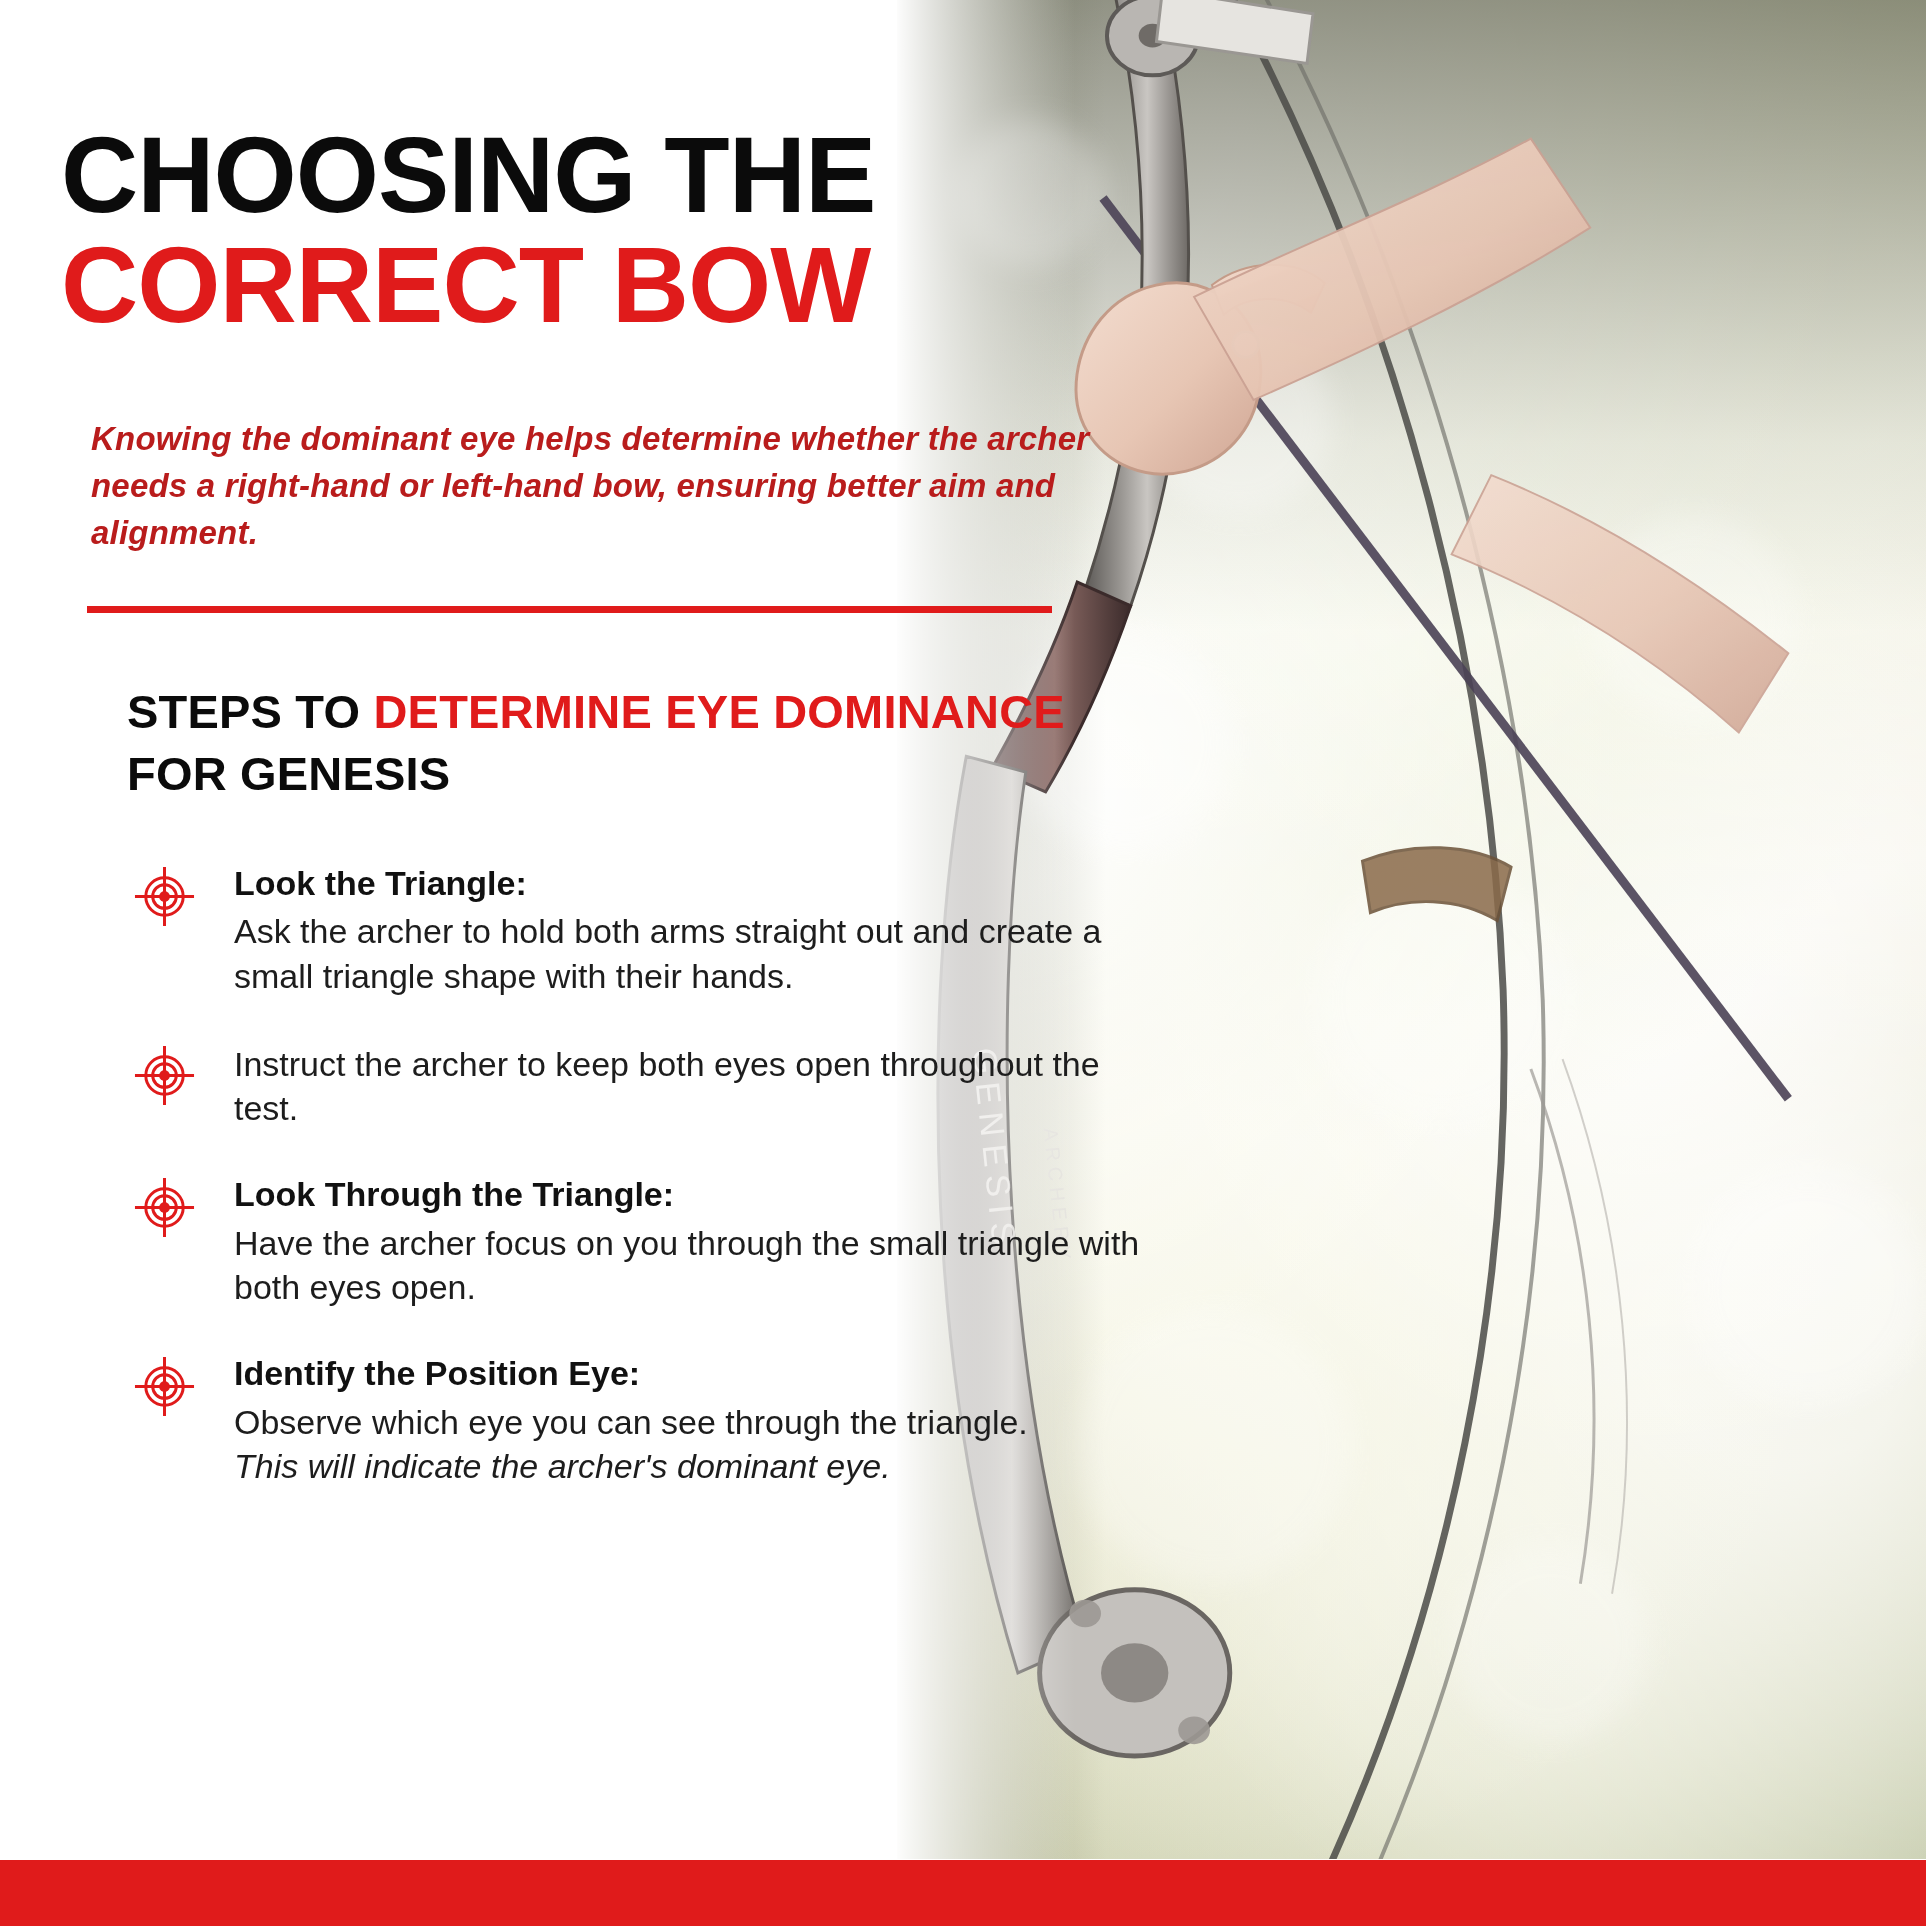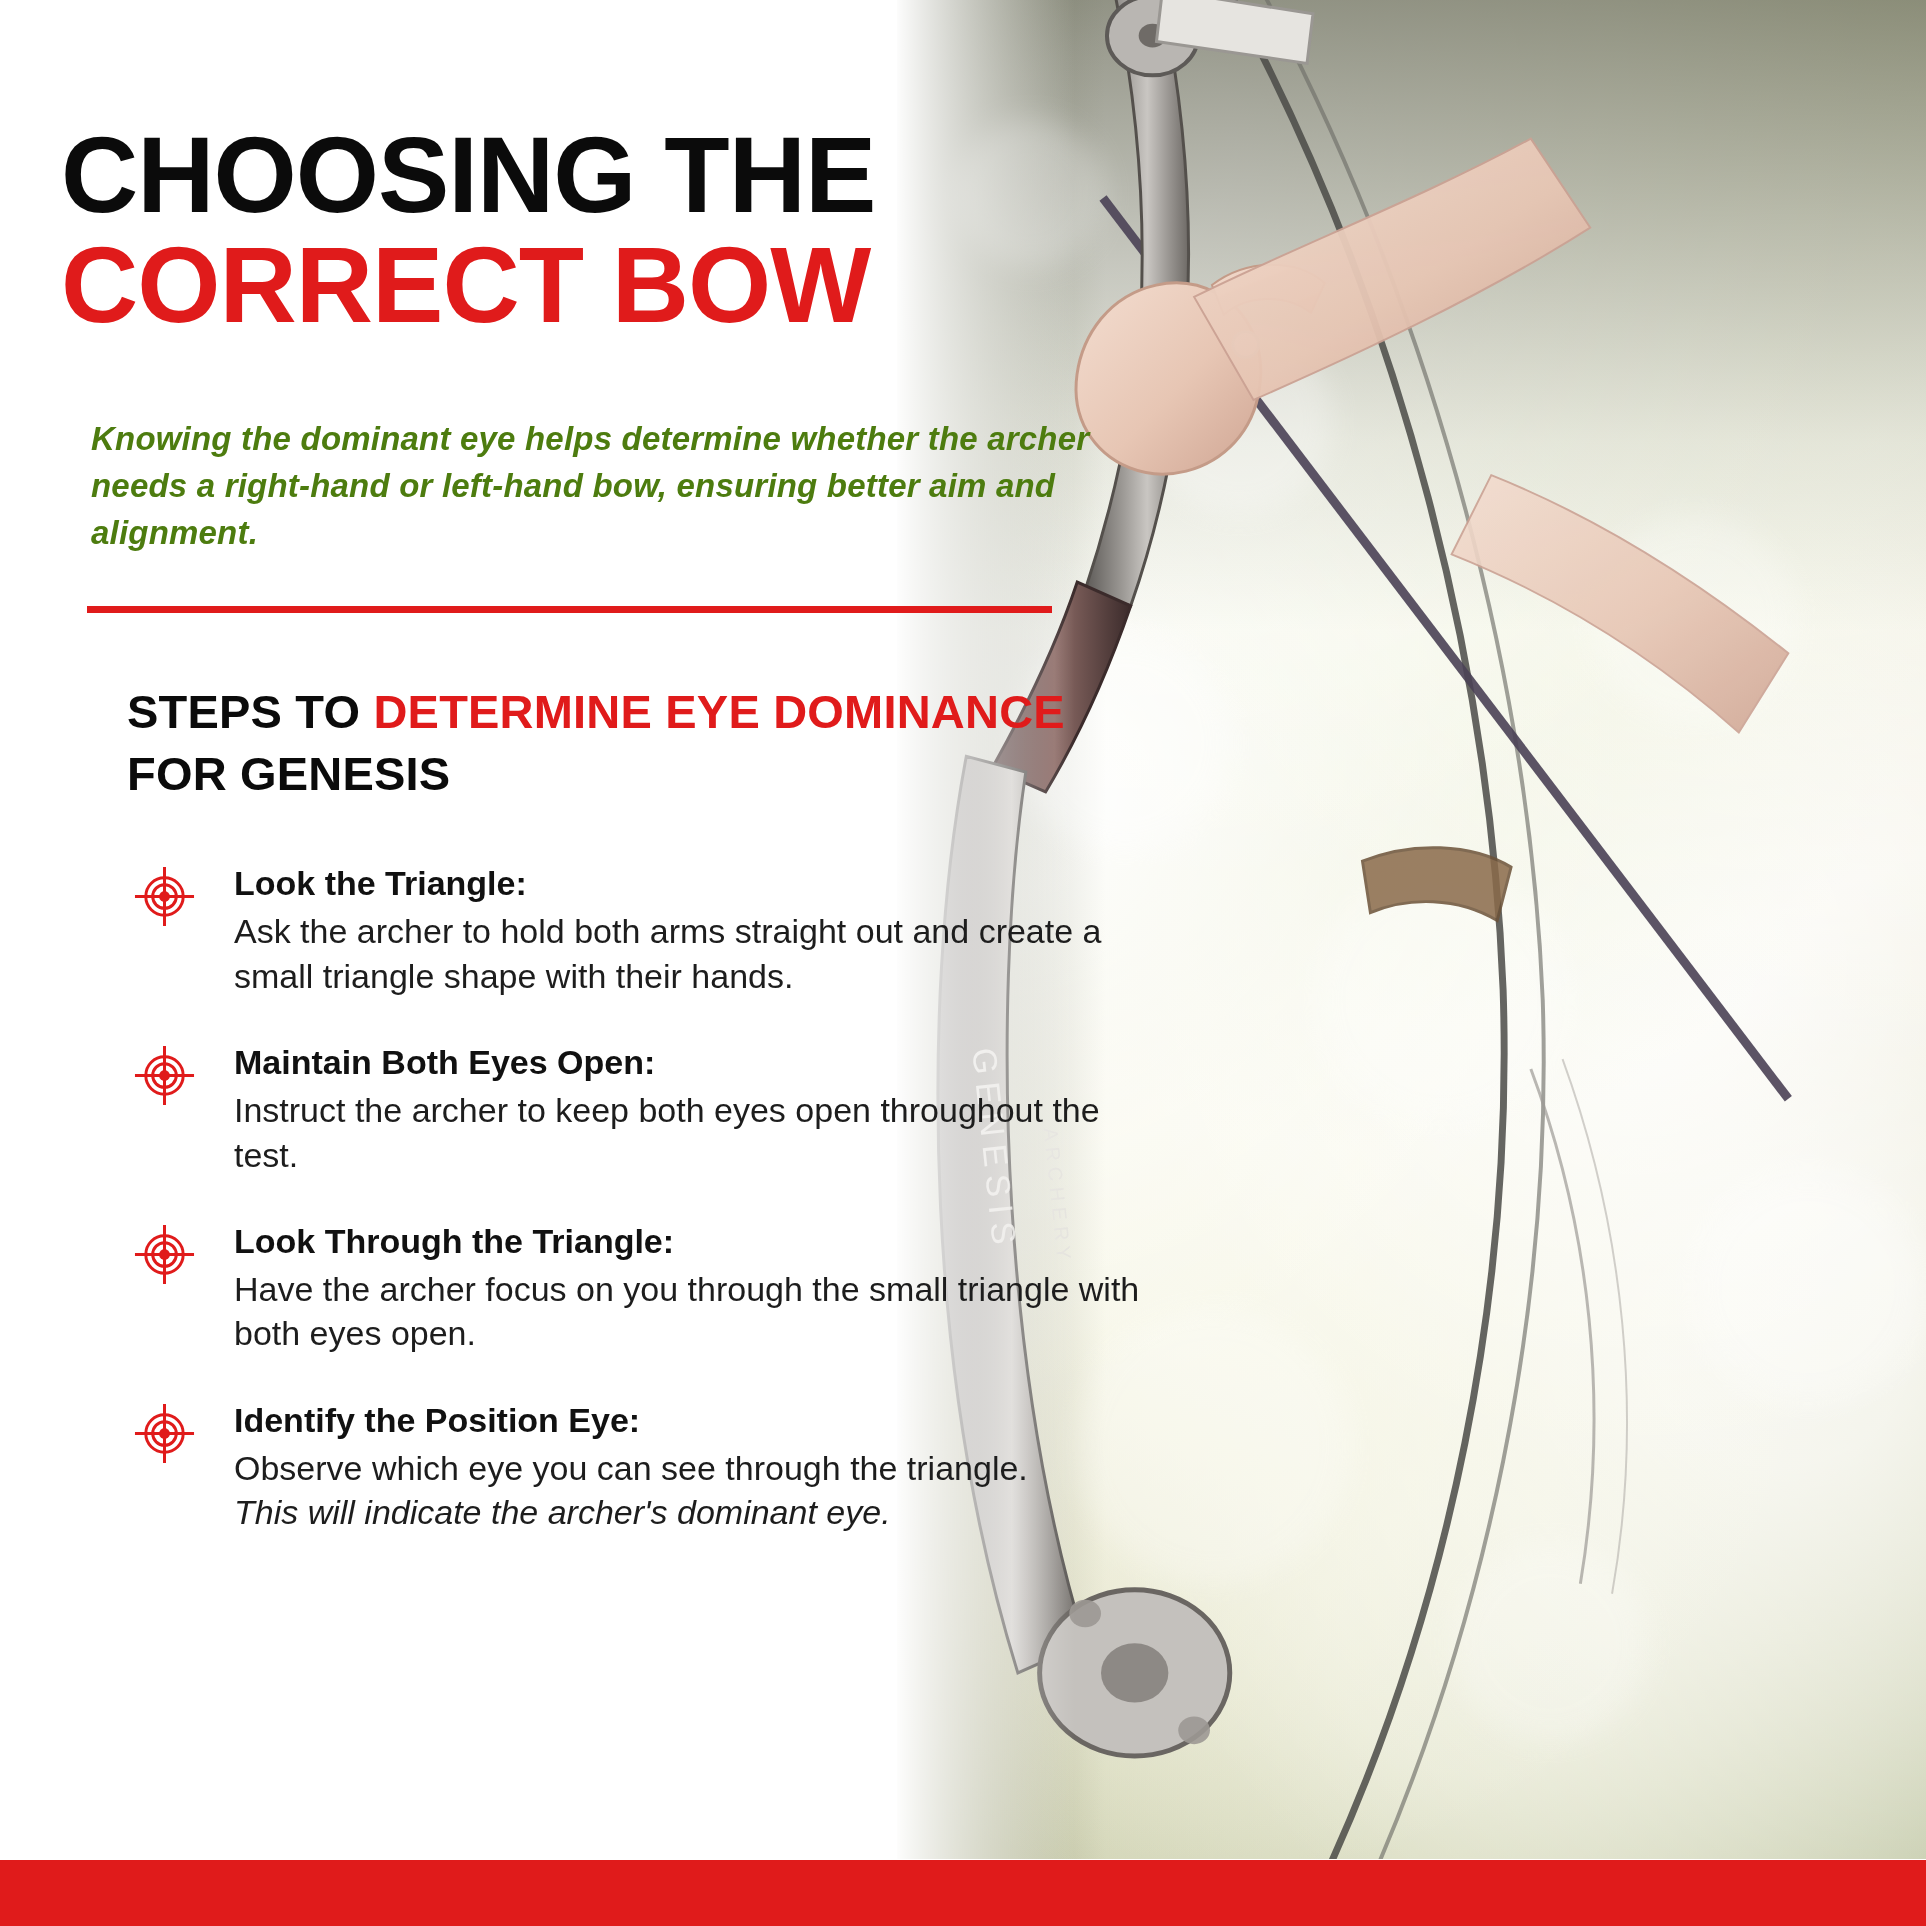--- a/index.html
+++ b/index.html
@@ -123,21 +123,21 @@
 
   .subtitle {
     position: absolute;
     left: 91px;
     top: 416px;
     width: 1049px;
     font-size: 33px;
     line-height: 1.42;
     font-style: italic;
     font-weight: 600;
-    color: #4d7c0f;
+    color: #b91c1c;
     letter-spacing: 0.2px;
   }
   .subtitle b {
     font-weight: 700;
   }
 
   .rule {
     position: absolute;
     left: 87px;
     top: 606px;
@@ -331,21 +331,20 @@
       </div>
 
       <div class="step">
         <svg class="target-icon" viewBox="0 0 64 64">
           <line x1="2" y1="32" x2="62" y2="32" stroke="#e01b1b" stroke-width="3"></line>
           <line x1="32" y1="2" x2="32" y2="62" stroke="#e01b1b" stroke-width="3"></line>
           <circle cx="32" cy="32" r="19" fill="none" stroke="#e01b1b" stroke-width="3"></circle>
           <circle cx="32" cy="32" r="12" fill="none" stroke="#e01b1b" stroke-width="3"></circle>
           <circle cx="32" cy="32" r="5.5" fill="#e01b1b"></circle>
         </svg>
-        <div class="step-title">Maintain Both Eyes Open:</div>
         <div class="step-body">
           <span>Instruct the archer to keep both eyes open throughout the test.</span>
         </div>
       </div>
 
       <div class="step">
         <svg class="target-icon" viewBox="0 0 64 64">
           <line x1="2" y1="32" x2="62" y2="32" stroke="#e01b1b" stroke-width="3"></line>
           <line x1="32" y1="2" x2="32" y2="62" stroke="#e01b1b" stroke-width="3"></line>
           <circle cx="32" cy="32" r="19" fill="none" stroke="#e01b1b" stroke-width="3"></circle>

